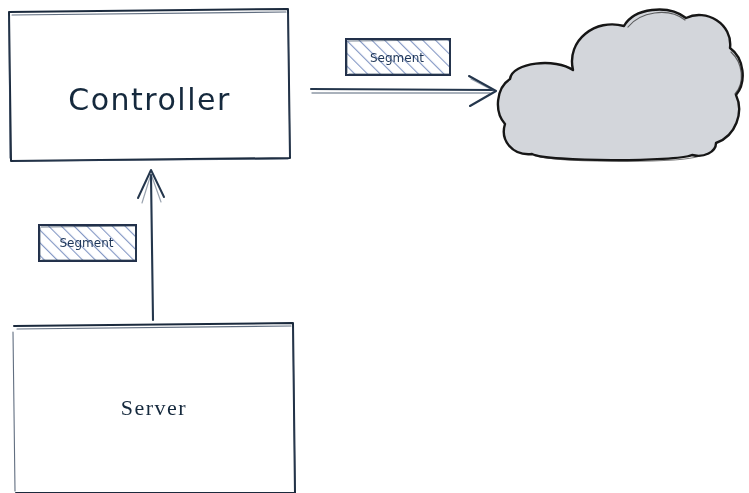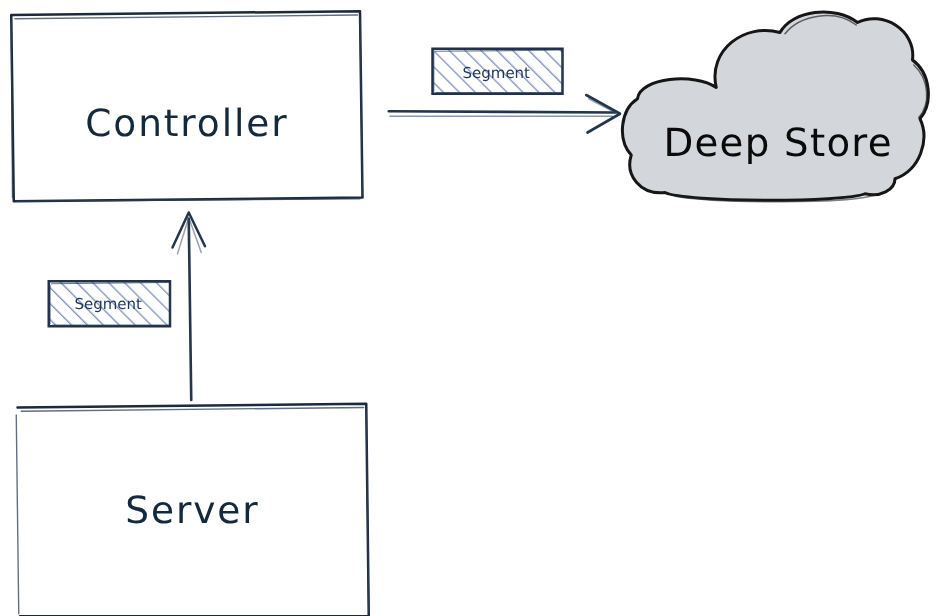--- a/index.html
+++ b/index.html
@@ -38,23 +38,24 @@
     height: 179px;
     font-size: 30px;
     letter-spacing: 1.5px;
     color: #15293d;
   }
   #server-label {
     left: 13px;
     top: 323px;
     width: 282px;
     height: 170px;
-    font-size: 30px;
+    font-size: 22px;
     letter-spacing: 1.5px;
     color: #15293d;
+    font-family: Liberation Serif, serif;
   }
   #deepstore-label {
     left: 500px;
     top: 85px;
     width: 245px;
     height: 60px;
     font-size: 31px;
     letter-spacing: 1px;
     color: #0a0a0a;
   }
@@ -136,19 +137,18 @@
     <g>
       <rect x="39" y="225" width="97" height="36" fill="url(#hatch)" stroke="#22304a" stroke-width="2"></rect>
       <path d="M41,227 L135,226 M136,228 L136,259 M135,260 L42,260 M40,259 L40,228" fill="none" stroke="#2c3e55" stroke-width="1" opacity="0.7" stroke-linecap="round"></path>
     </g>
   </svg>
 
   <div class="node-label" id="controller-label">Controller</div>
 
   <div class="node-label" id="server-label">Server</div>
 
-  <div class="node-label" id="deepstore-label">Deep Store</div>
 
   <div class="node-label" id="segment-label-top">Segment</div>
 
   <div class="node-label" id="segment-label-bottom">Segment</div>
 
 </div>
 
 </body></html>

